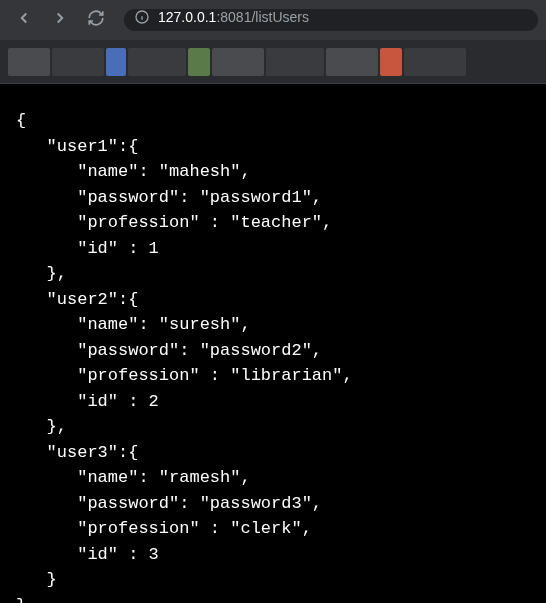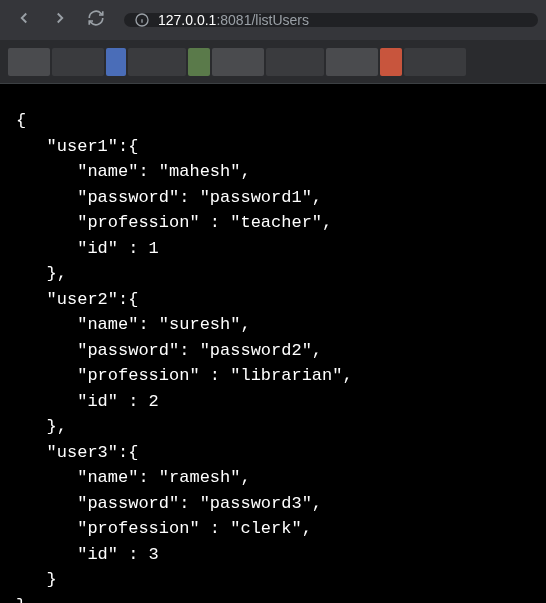--- a/index.html
+++ b/index.html
@@ -31,25 +31,25 @@
       border-radius: 50%;
       cursor: pointer;
       color: #9aa0a6;
     }
     .nav-button svg {
       width: 18px;
       height: 18px;
     }
     .address-bar {
       flex: 1;
-      height: 14px;
+      height: 22px;
       background: #202124;
       border-radius: 15px;
       display: flex;
-      align-items: center;
+      align-items: flex-start;
       padding: 0 10px;
       margin-left: 8px;
       gap: 8px;
     }
     .info-icon {
       width: 16px;
       height: 16px;
       display: flex;
       align-items: center;
       justify-content: center;

